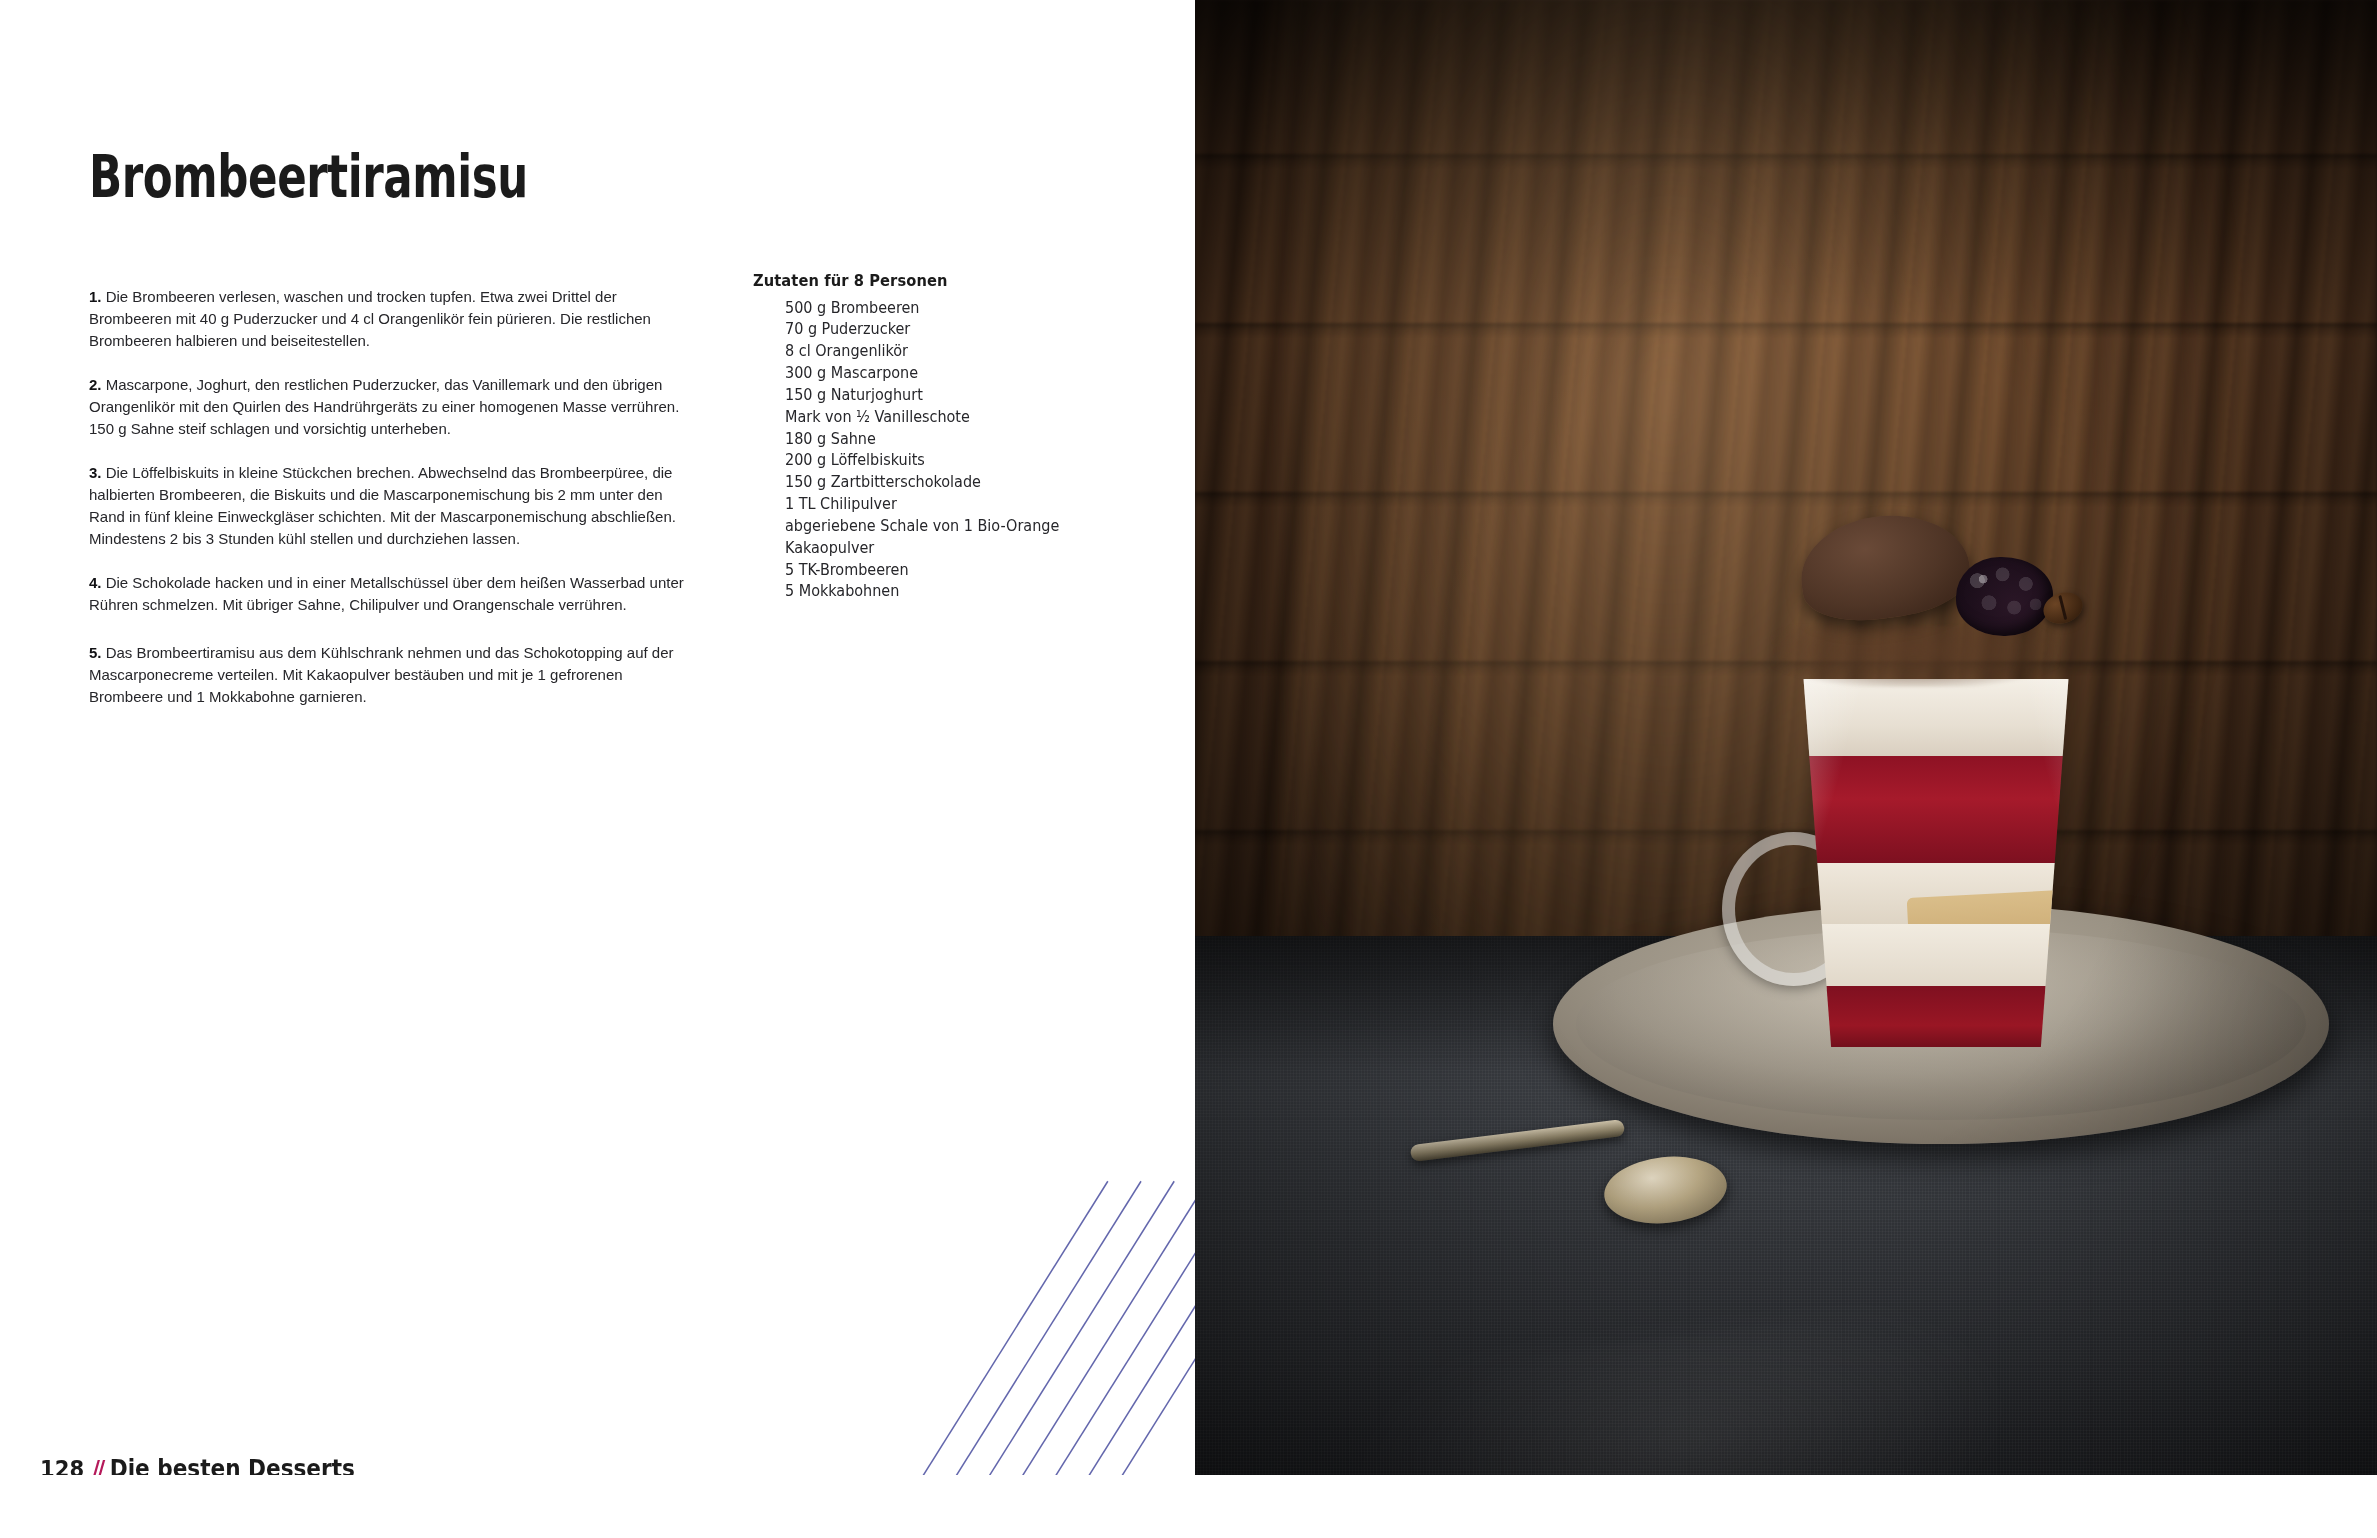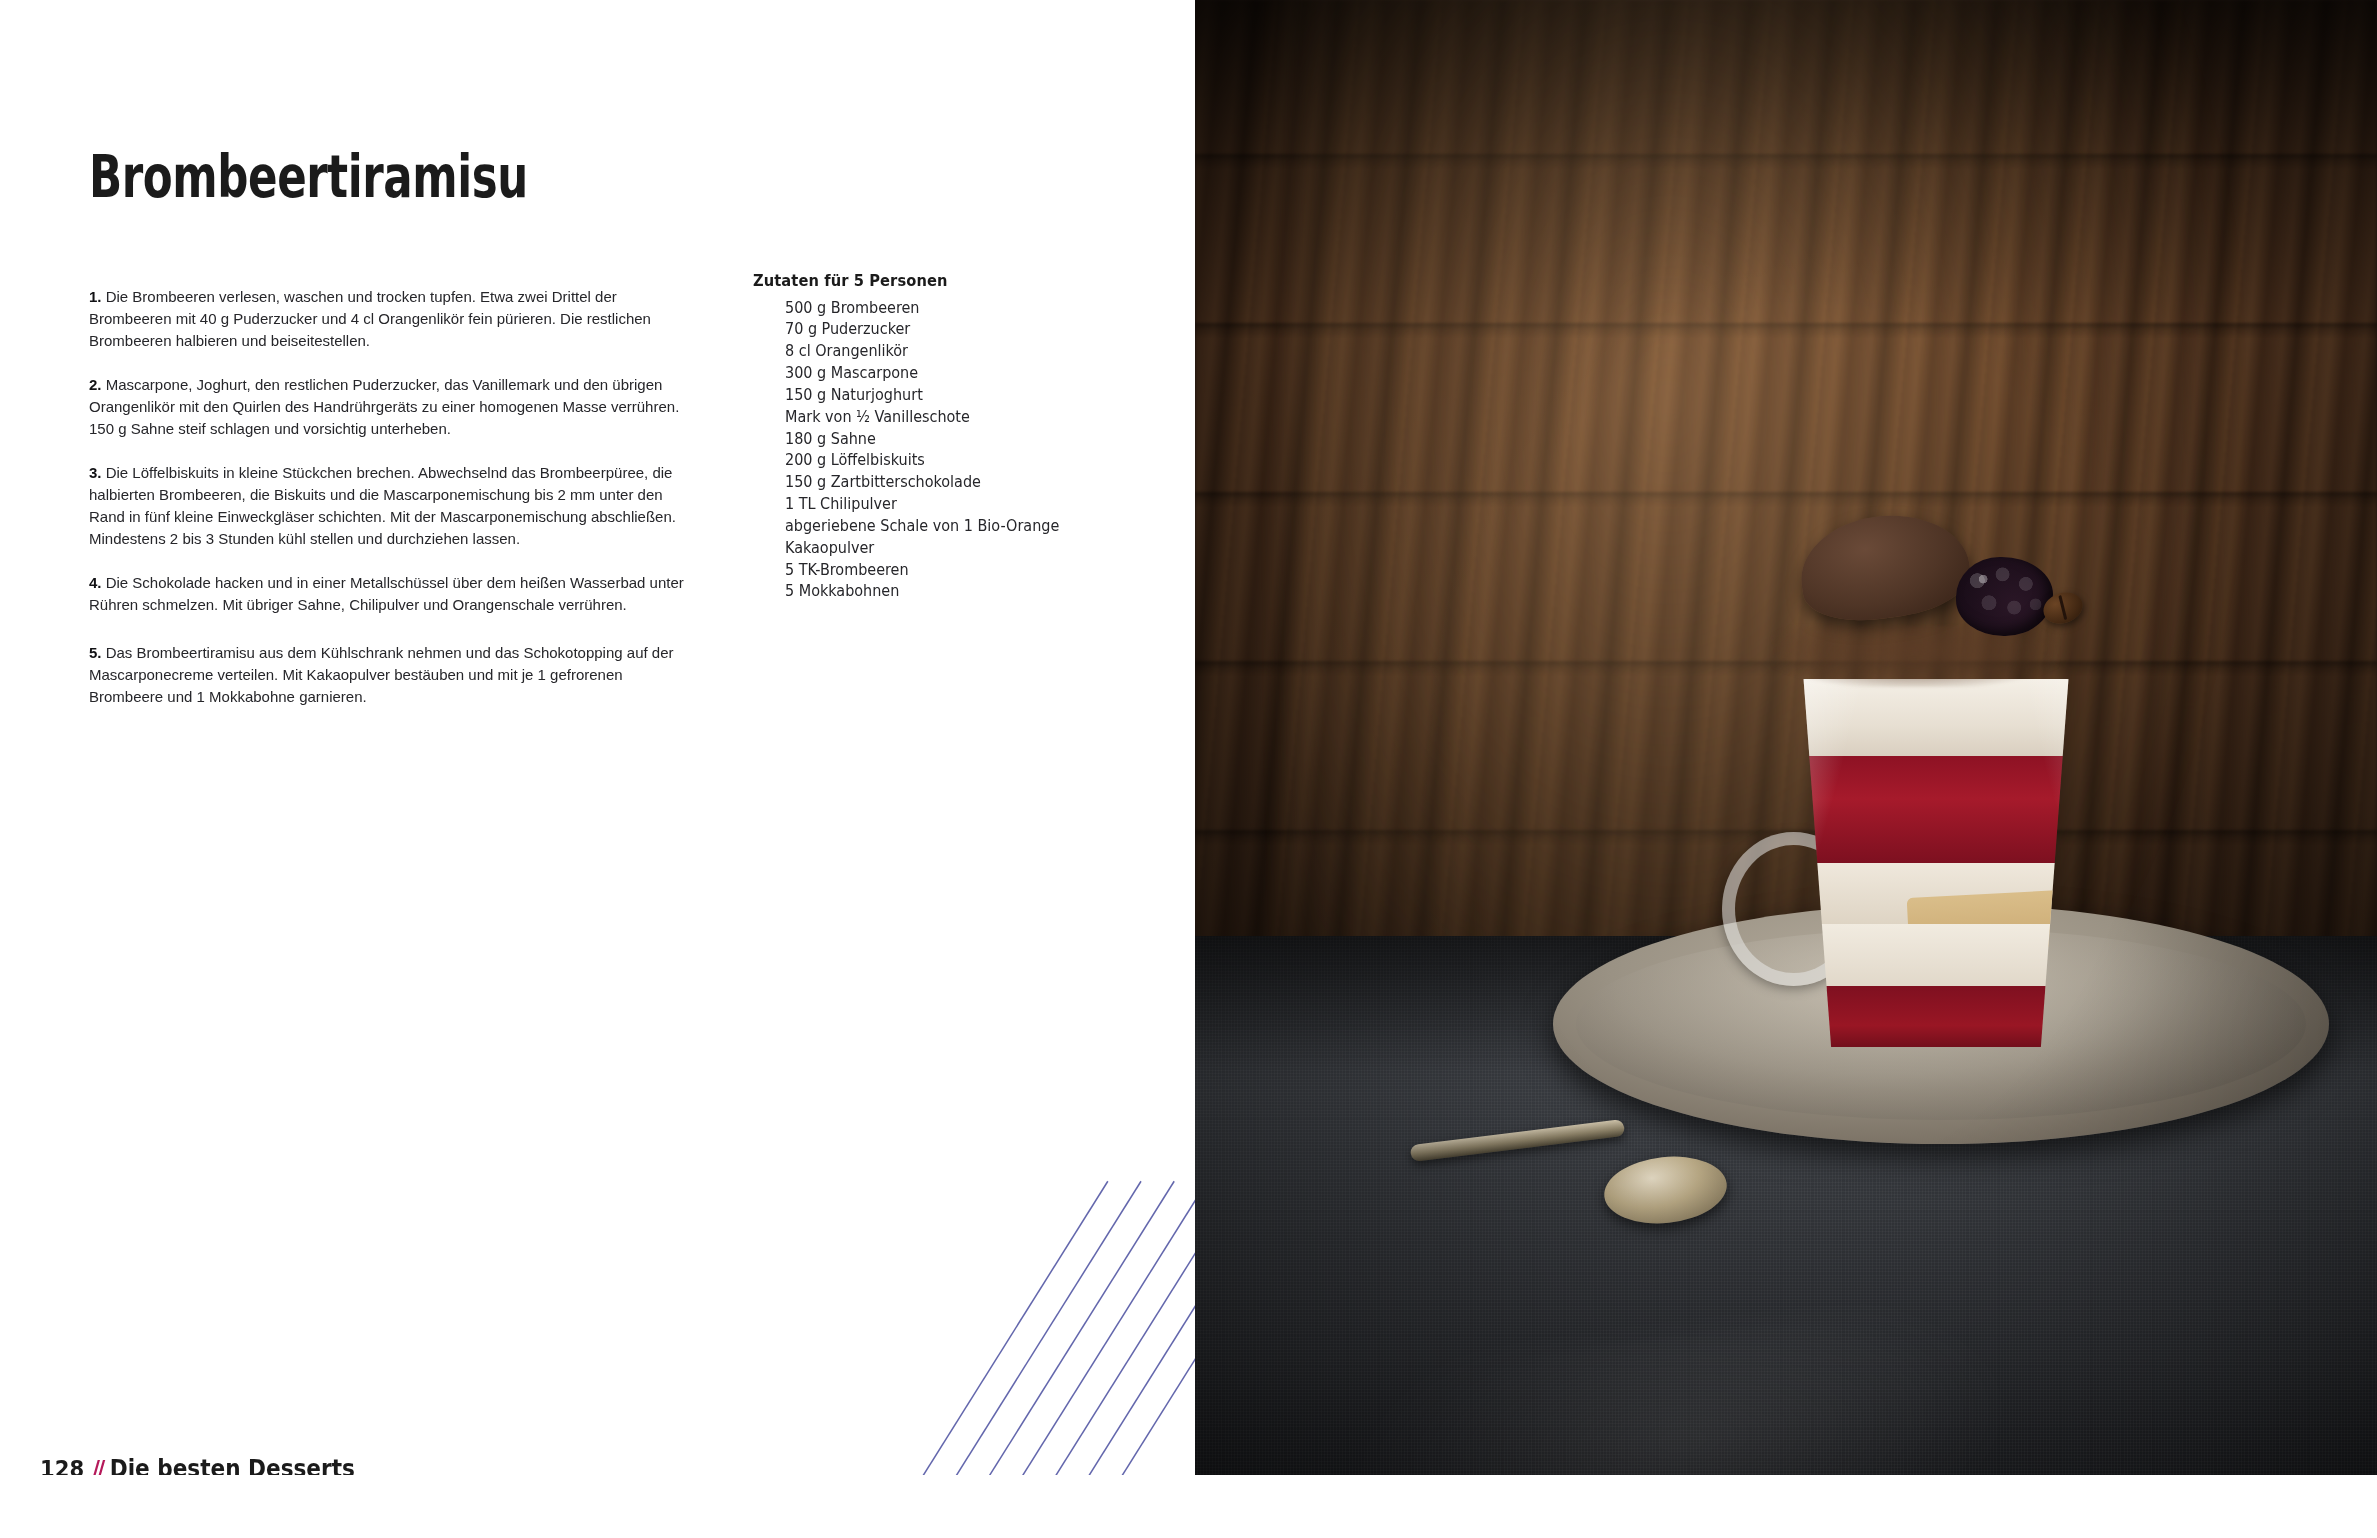--- a/index.html
+++ b/index.html
@@ -422,21 +422,21 @@
           <span class="num">4.</span>
           <span>Die Schokolade hacken und in einer Metallschüssel über dem heißen Wasserbad unter Rühren schmelzen. Mit übriger Sahne, Chilipulver und Orangenschale verrühren.</span>
         </p>
         <p class="step">
           <span class="num">5.</span>
           <span>Das Brombeertiramisu aus dem Kühlschrank nehmen und das Schokotopping auf der Mascarponecreme verteilen. Mit Kakaopulver bestäuben und mit je 1 gefrorenen Brombeere und 1 Mokkabohne garnieren.</span>
         </p>
       </div>
 
       <div class="col-ingredients">
-        <div class="ing-title">Zutaten für 5 Personen</div>
+        <div class="ing-title">Zutaten für 8 Personen</div>
         <ul class="ing-list">
           <li>500 g Brombeeren</li>
           <li>70 g Puderzucker</li>
           <li>8 cl Orangenlikör</li>
           <li>300 g Mascarpone</li>
           <li>150 g Naturjoghurt</li>
           <li>Mark von ½ Vanilleschote</li>
           <li>180 g Sahne</li>
           <li>200 g Löffelbiskuits</li>
           <li>150 g Zartbitterschokolade</li>

